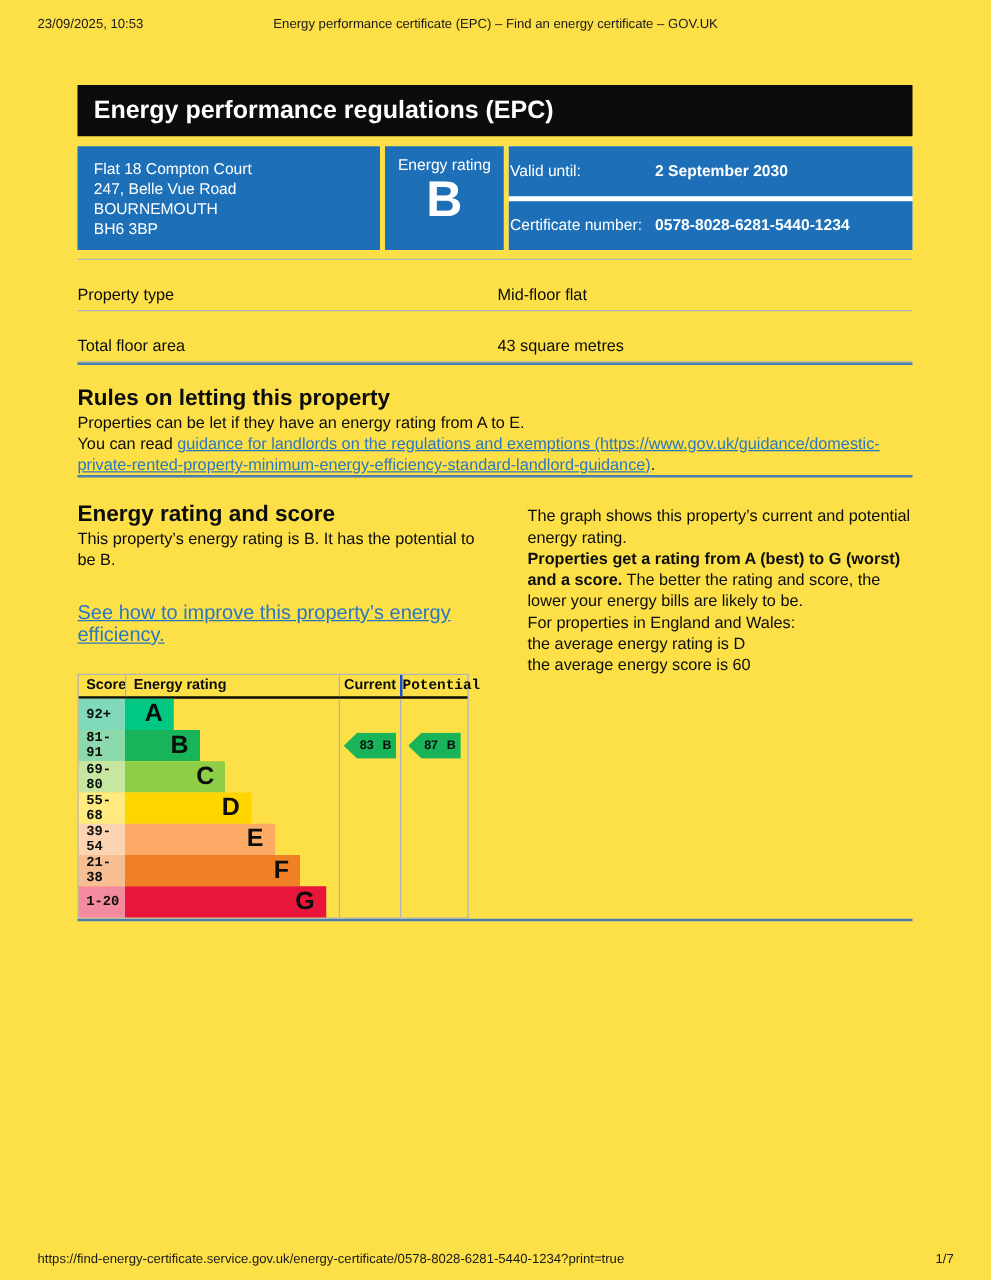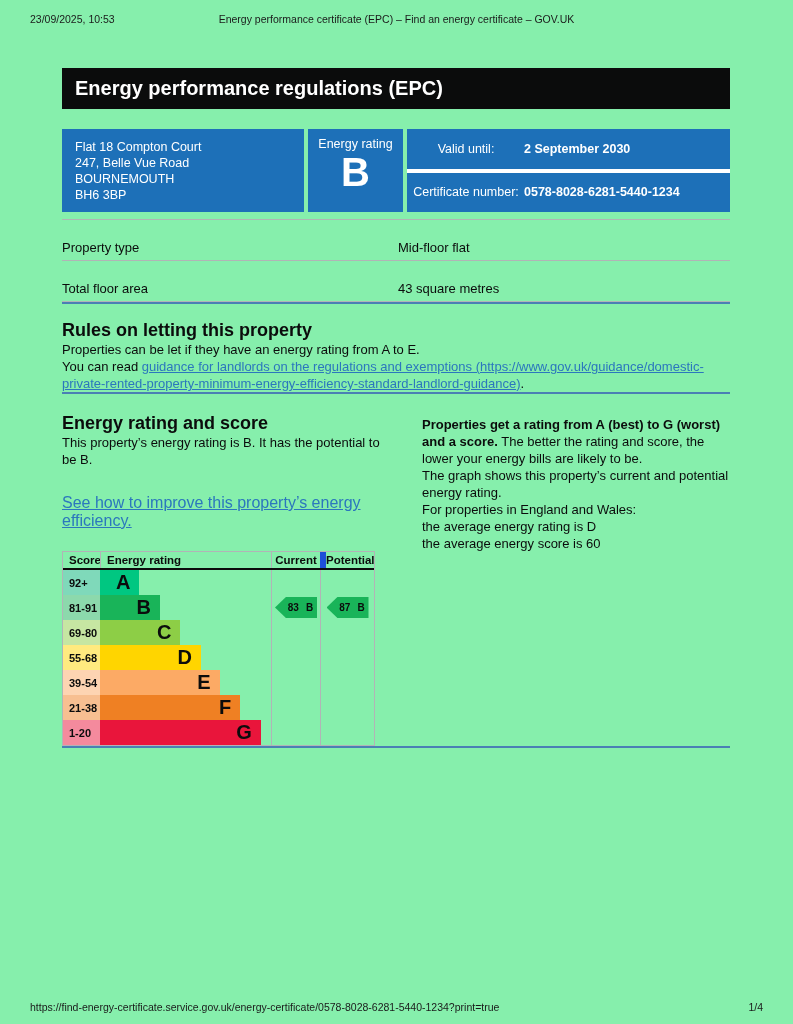--- a/index.html
+++ b/index.html
@@ -1,43 +1,43 @@
 <!DOCTYPE html>
 <html><head>
 <meta charset="utf-8">
 <style>
   html, body { margin: 0; padding: 0; background: #ffffff; }
   * { box-sizing: border-box; }
   body { font-family: "Liberation Sans", sans-serif; color: #0b0c0c; }
 
-  .page { position: relative; width: 793px; height: 1024px; background: #86efac; overflow: hidden; }
+  .page { position: relative; width: 793px; height: 1024px; background: #fde047; overflow: hidden; }
 
   
   .print-meta { position: absolute; font-size: 10.5px; color: #1a1a1a; white-space: nowrap; }
   .print-date { left: 30px; top: 13px; }
   .print-title { left: 0; right: 0; top: 13px; text-align: center; }
   .footer-url { left: 30px; bottom: 11px; }
   .footer-page { right: 30px; bottom: 11px; }
 
   .content { position: absolute; left: 62px; top: 68px; width: 668px; }
 
   
   .banner { background: #0b0c0c; height: 41px; display: flex; align-items: center; padding-left: 13px; }
   .banner h1 { margin: 0; color: #fff; font-size: 20px; font-weight: bold; }
 
   
-  .summary { display: flex; gap: 4px; margin-top: 20px; height: 83px; }
+  .summary { display: flex; gap: 4px; margin-top: 8px; height: 83px; }
   .blue { background: #1d70b8; color: #fff; }
   .address-box { width: 242px; padding: 10px 13px; font-size: 12.5px; line-height: 16px; }
   .rating-box { width: 95px; text-align: center; padding-top: 8px; }
   .rating-box .lbl { font-size: 12.5px; }
   .rating-box .val { font-size: 40px; font-weight: bold; line-height: 42px; }
   .validity-box { flex: 1; display: flex; flex-direction: column; gap: 4px; background: #fff; }
   .validity-cell { flex: 1; display: flex; align-items: center; font-size: 12.5px; }
-  .validity-cell .lbl { width: 117px; padding-left: 1px; text-align: center; }
+  .validity-cell .lbl { width: 117px; padding-left: 1px; }
   .validity-cell .val { font-weight: bold; }
 
   
   .prop-table { margin-top: 7px; }
   .prop-row { display: flex; border-top: 1px solid #b1b4b6; padding: 20px 0 5px; font-size: 13px; }
   .prop-row:last-child { border-bottom: 1px solid #b1b4b6; }
   .prop-label { width: 336px; }
 
   hr.rule { border: none; border-top: 2px solid #4a7fb4; margin: 0; }
   .rule-1 { margin-top: 14px; }
@@ -61,23 +61,23 @@
   .right-p3 { margin-top: 26px; }
   .right-p4 { margin-top: 17px; }
 
   
   .epc-chart { width: 313px; margin-top: 21px; border: 1px solid #b1b4b6; font-size: 11px; }
   .epc-head { display: flex; border-bottom: 2px solid #0b0c0c; font-weight: bold; font-size: 11.5px; }
   .epc-head > div { padding: 2px 0 2px 6px; }
   .h-score { width: 37px; }
   .h-rating { flex: 1; border-left: 1px solid #b1b4b6; }
   .h-current { width: 49px; border-left: 1px solid #b1b4b6; text-align: center; padding-left: 0 !important; }
-  .h-potential { width: 54px; border-left: 6px solid #1d4ed8; text-align: right; padding-left: 0 !important; }
+  .h-potential { width: 54px; border-left: 2px solid #1d4ed8; text-align: right; padding-left: 0 !important; font-family: Liberation Mono, monospace; }
   .epc-row { display: flex; height: 25px; }
-  .epc-score { width: 37px; display: flex; align-items: center; padding-left: 6px; font-weight: bold; }
+  .epc-score { width: 37px; display: flex; align-items: center; padding-left: 6px; font-weight: bold; font-family: Liberation Mono, monospace; }
   .epc-band-area { flex: 1; }
   .epc-bar { height: 100%; display: flex; align-items: center; justify-content: flex-end; padding-right: 9px; }
   .epc-letter { font-size: 20px; font-weight: bold; color: #0b0c0c; }
   .epc-ptr-col { width: 49px; border-left: 1px solid #b1b4b6; display: flex; align-items: center; justify-content: center; }
   .epc-pot { width: 54px; }
   .epc-arrow { width: 42px; height: 21px; clip-path: polygon(0 50%, 26% 0, 100% 0, 100% 100%, 26% 100%); display: flex; align-items: center; justify-content: center; gap: 7px; padding-left: 9px; font-size: 10px; font-weight: bold; color: #0b0c0c; }
 </style>
 </head>
 <body>
 
@@ -229,28 +229,28 @@
                   </div>
                 </div>
                 <div class="epc-ptr-col"></div>
                 <div class="epc-ptr-col epc-pot"></div>
               </div>
             </div>
         </div>
       </div>
 
       <div class="right-col">
+        <p class="body-text">The graph shows this property’s current and potential energy rating.</p>
         <p class="body-text right-p2"><b>Properties get a rating from A (best) to G (worst) and a score.</b><span> The better the rating and score, the lower your energy bills are likely to be.</span></p>
-        <p class="body-text">The graph shows this property’s current and potential energy rating.</p>
         <p class="body-text right-p3">For properties in England and Wales:</p>
         <p class="body-text right-p4"><span>the average energy rating is D</span><br><span>the average energy score is 60</span></p>
       </div>
 
     </div>
 
     <hr class="rule rule-3">
 
   </div>
 
   <div class="print-meta footer-url">https://find-energy-certificate.service.gov.uk/energy-certificate/0578-8028-6281-5440-1234?print=true</div>
-  <div class="print-meta footer-page">1/4</div>
+  <div class="print-meta footer-page">1/7</div>
 
 </div>
 
 </body></html>

